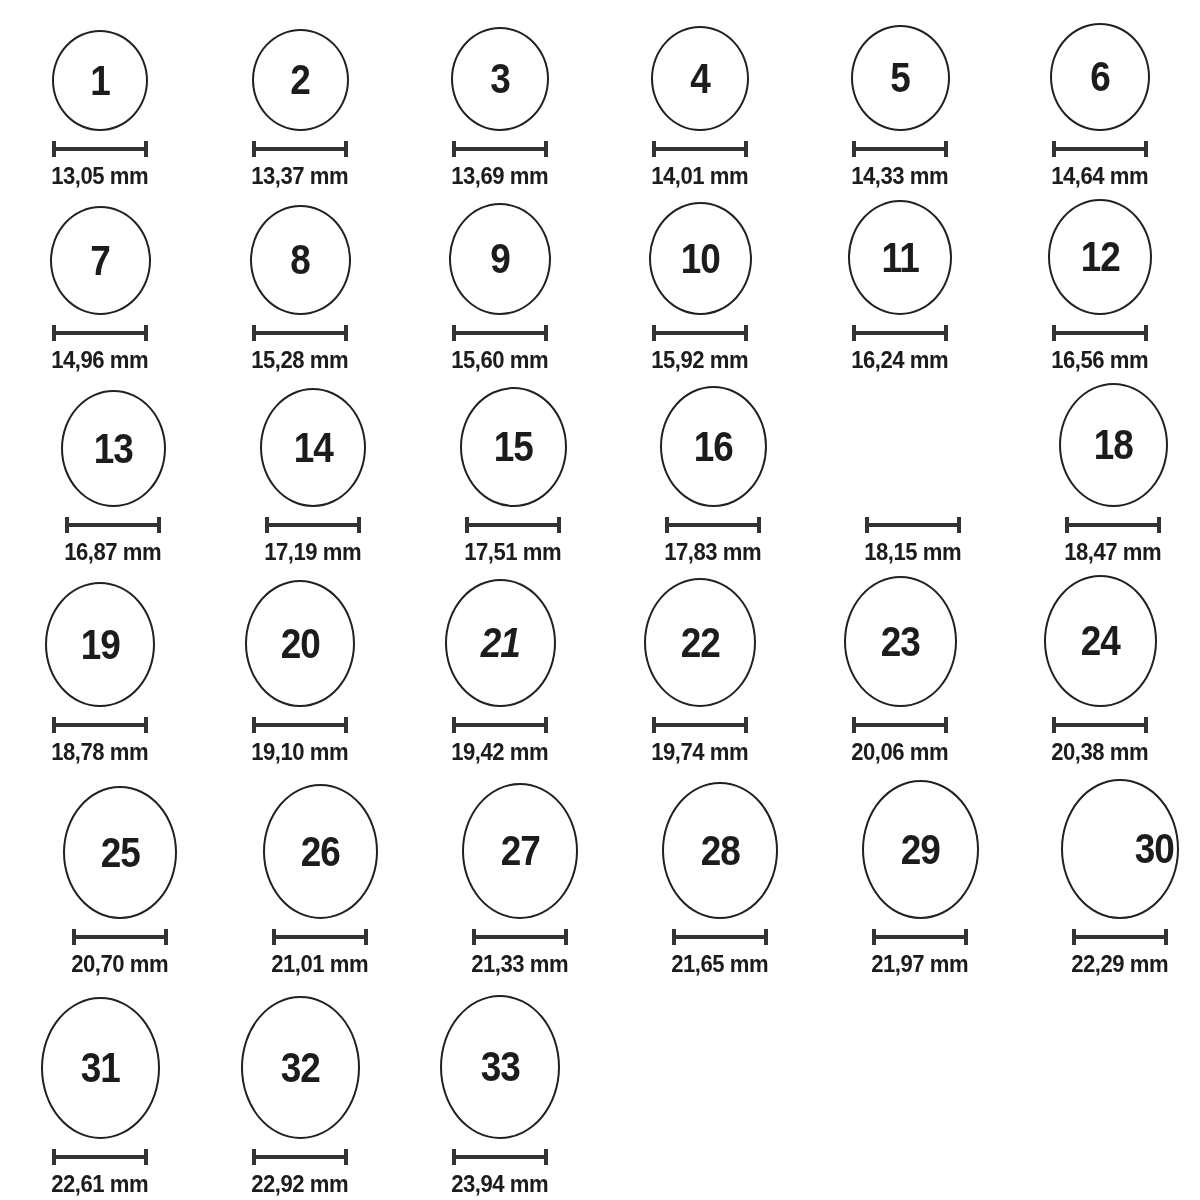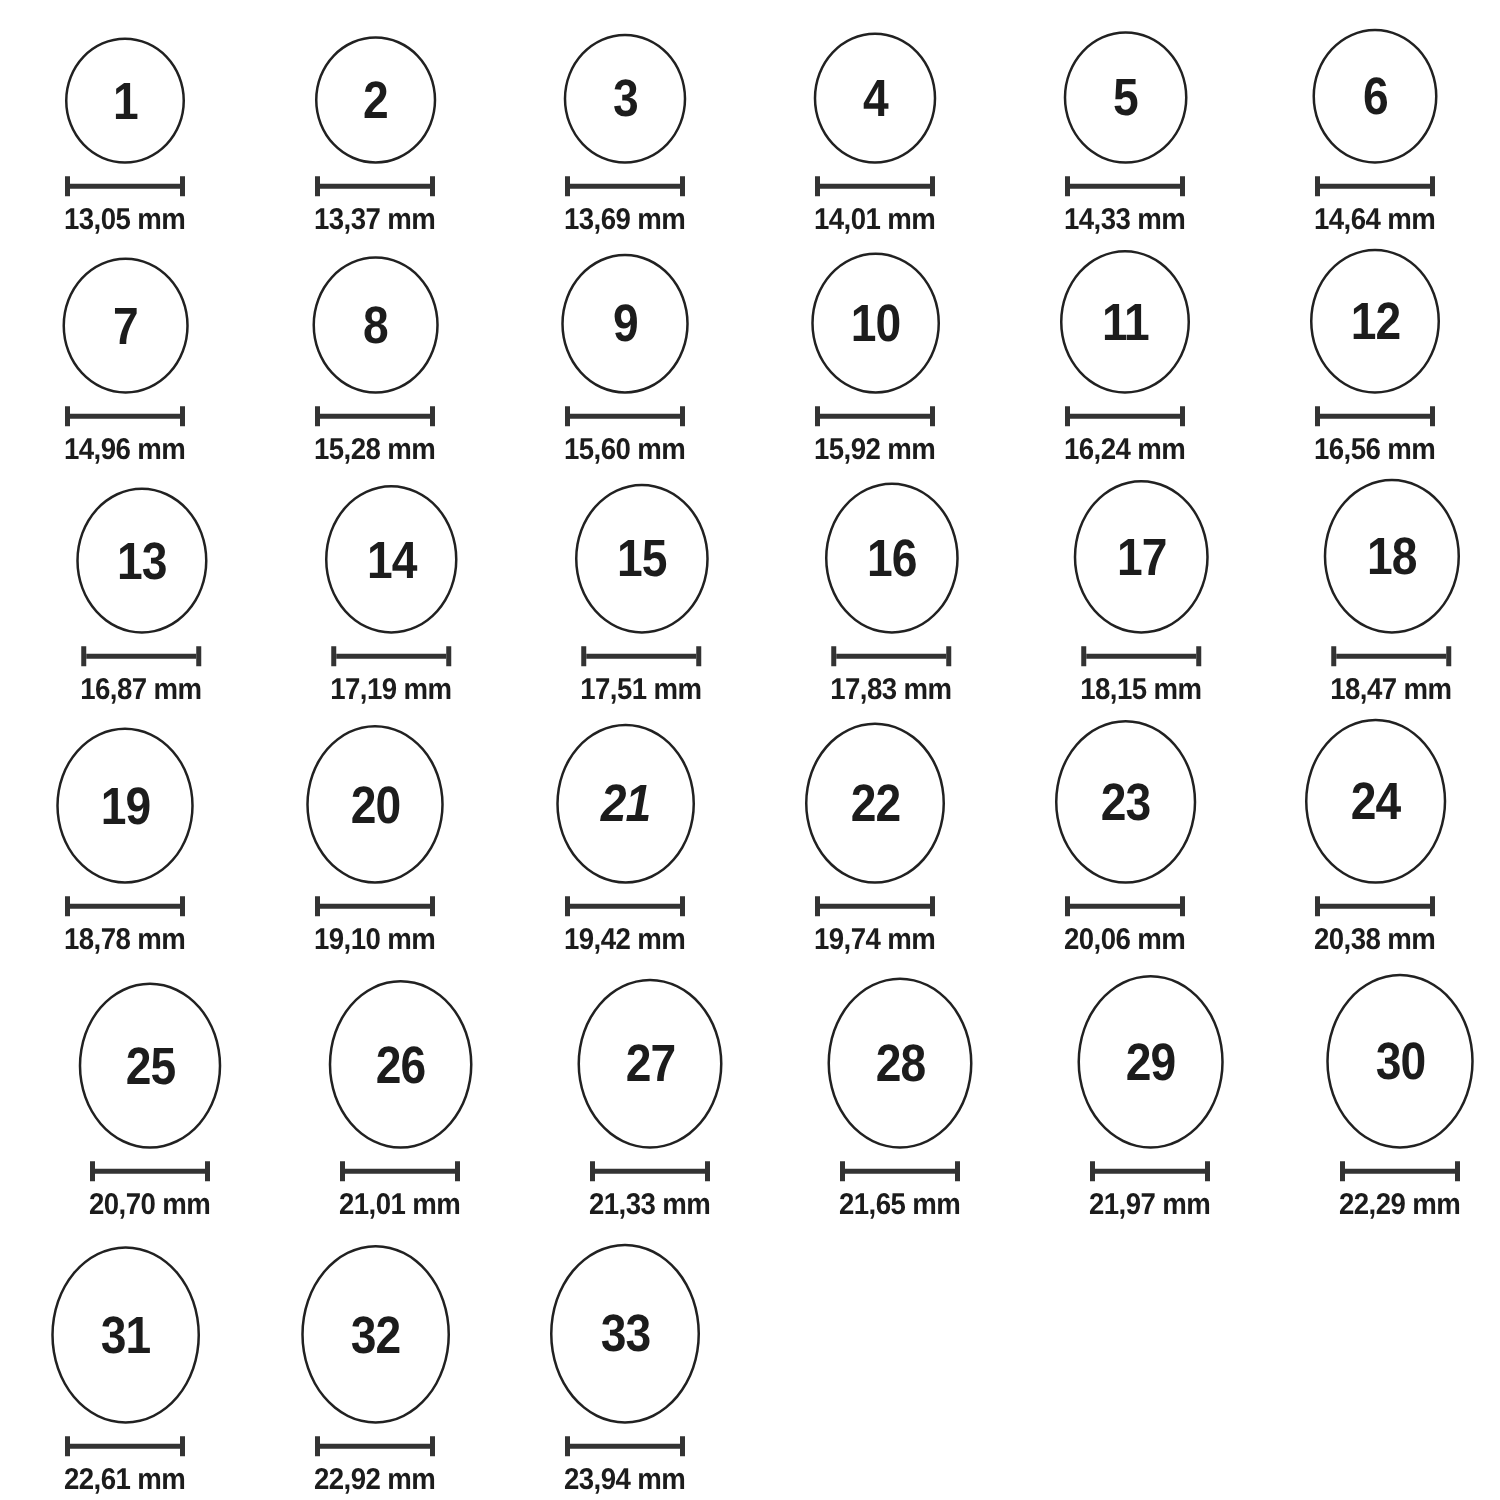--- a/index.html
+++ b/index.html
@@ -224,23 +224,20 @@
       <div class="cell">
     <div class="circle" style="width: 107px; height: 121px;">
       <span class="num">16</span>
     </div>
     <div class="dim">
       <div class="dim-bar"></div>
     </div>
     <div class="label">17,83 mm</div>
   </div>
       <div class="cell">
-    <div class="circle" style="width: 108px; height: 123px;">
-      <span class="num">17</span>
-    </div>
     <div class="dim">
       <div class="dim-bar"></div>
     </div>
     <div class="label">18,15 mm</div>
   </div>
       <div class="cell">
     <div class="circle" style="width: 109px; height: 124px;">
       <span class="num">18</span>
     </div>
     <div class="dim">
@@ -345,21 +342,21 @@
       <div class="cell">
     <div class="circle" style="width: 117px; height: 139px;">
       <span class="num">29</span>
     </div>
     <div class="dim">
       <div class="dim-bar"></div>
     </div>
     <div class="label">21,97 mm</div>
   </div>
       <div class="cell">
-    <div class="circle" style="width: 118px; height: 140px;">
+    <div class="circle" style="width: 118px; height: 140px; justify-content: flex-end;">
       <span class="num">30</span>
     </div>
     <div class="dim">
       <div class="dim-bar"></div>
     </div>
     <div class="label">22,29 mm</div>
   </div>
     </div>
     <div class="row" style="height: 220px;">
       <div class="cell">

